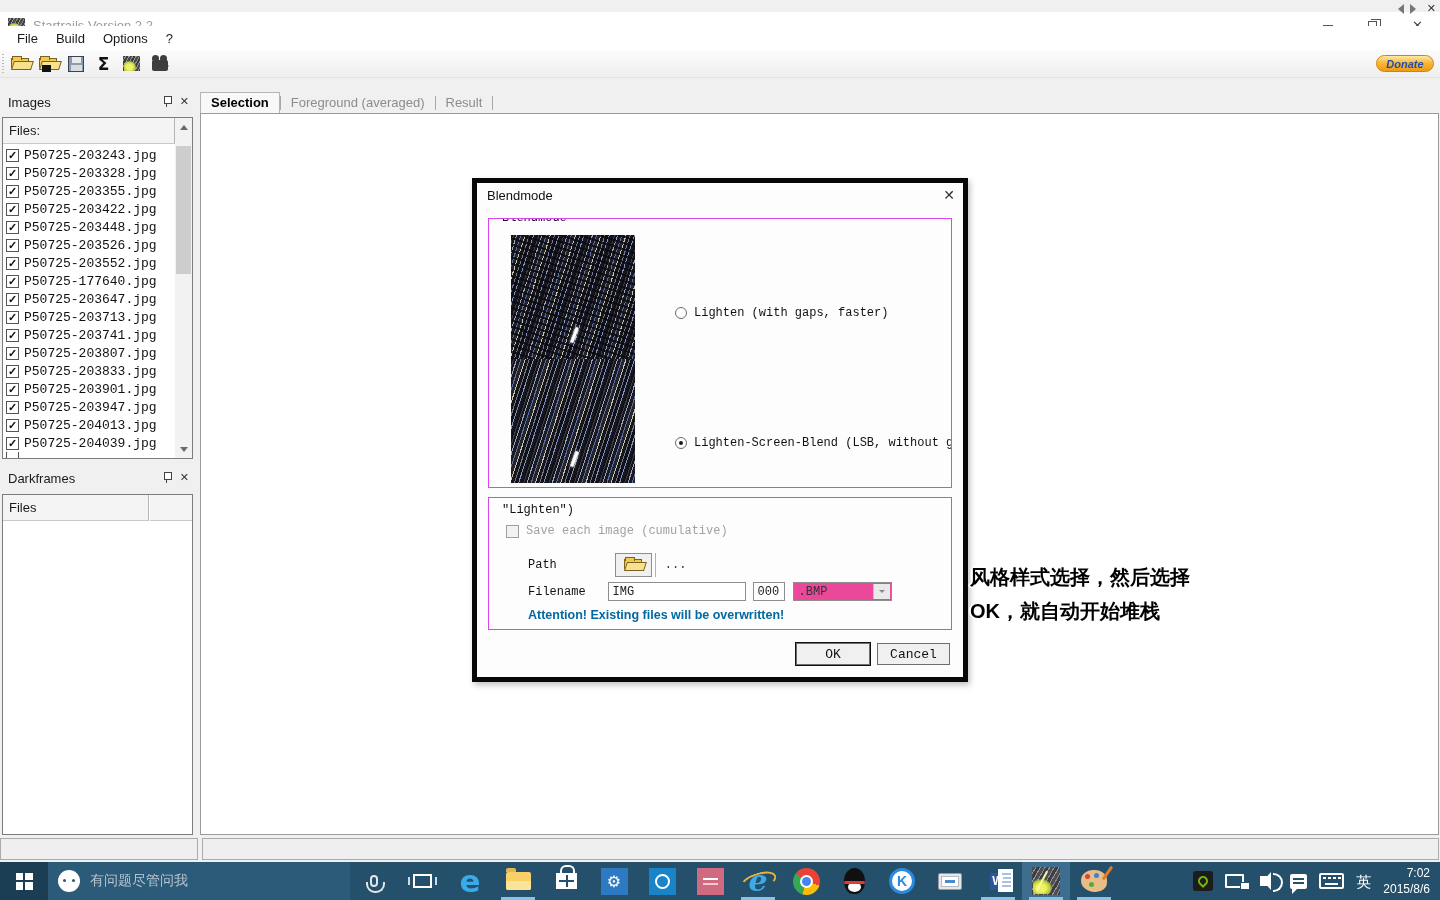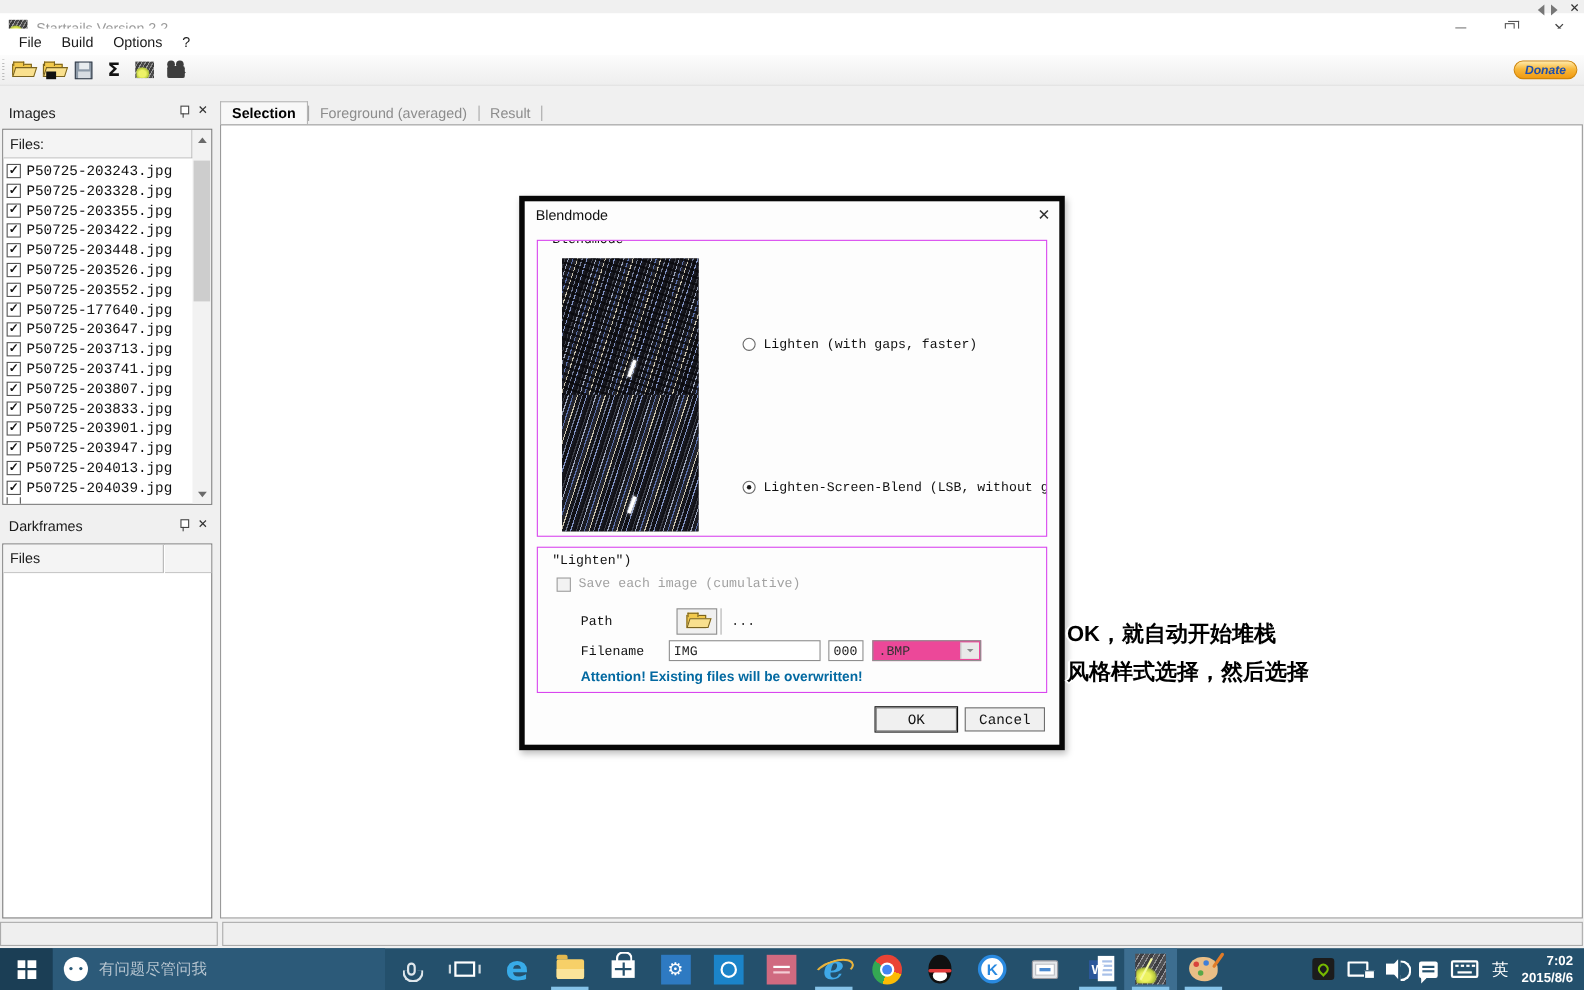--- a/index.html
+++ b/index.html
@@ -418,22 +418,22 @@
       </span>
     </div>
     <div id="attention">Attention! Existing files will be overwritten!</div>
   </div>
 
   <div class="dlg-btn" id="ok-btn">OK</div>
   <div class="dlg-btn" id="cancel-btn">Cancel</div>
 </div>
 
 <div id="annotation">
+  <div>风格样式选择，然后选择</div>
   <div>OK，就自动开始堆栈</div>
-  <div>风格样式选择，然后选择</div>
 </div>
 
 <div id="taskbar">
   <div id="start-btn">
     <div class="start-grid">
         <span></span>
         <span></span>
         <span></span>
         <span></span>
       </div>
@@ -492,18 +492,18 @@
         <div class="i-paint"></div>
       </div>
     </div>
   <div id="tb-right">
     <div class="t-nvidia"></div>
       <div class="t-network"></div>
       <div class="t-volume"></div>
       <div class="t-action-center"></div>
       <div class="t-touch-keyboard"></div>
       <div class="t-ime">英</div>
-      <div id="clock" style="order:99;font-weight:bold;">
+      <div id="clock" style="order:99;">
       <div>7:02</div>
       <div>2015/8/6</div>
     </div>
   </div>
 </div>
 
 </body></html>

